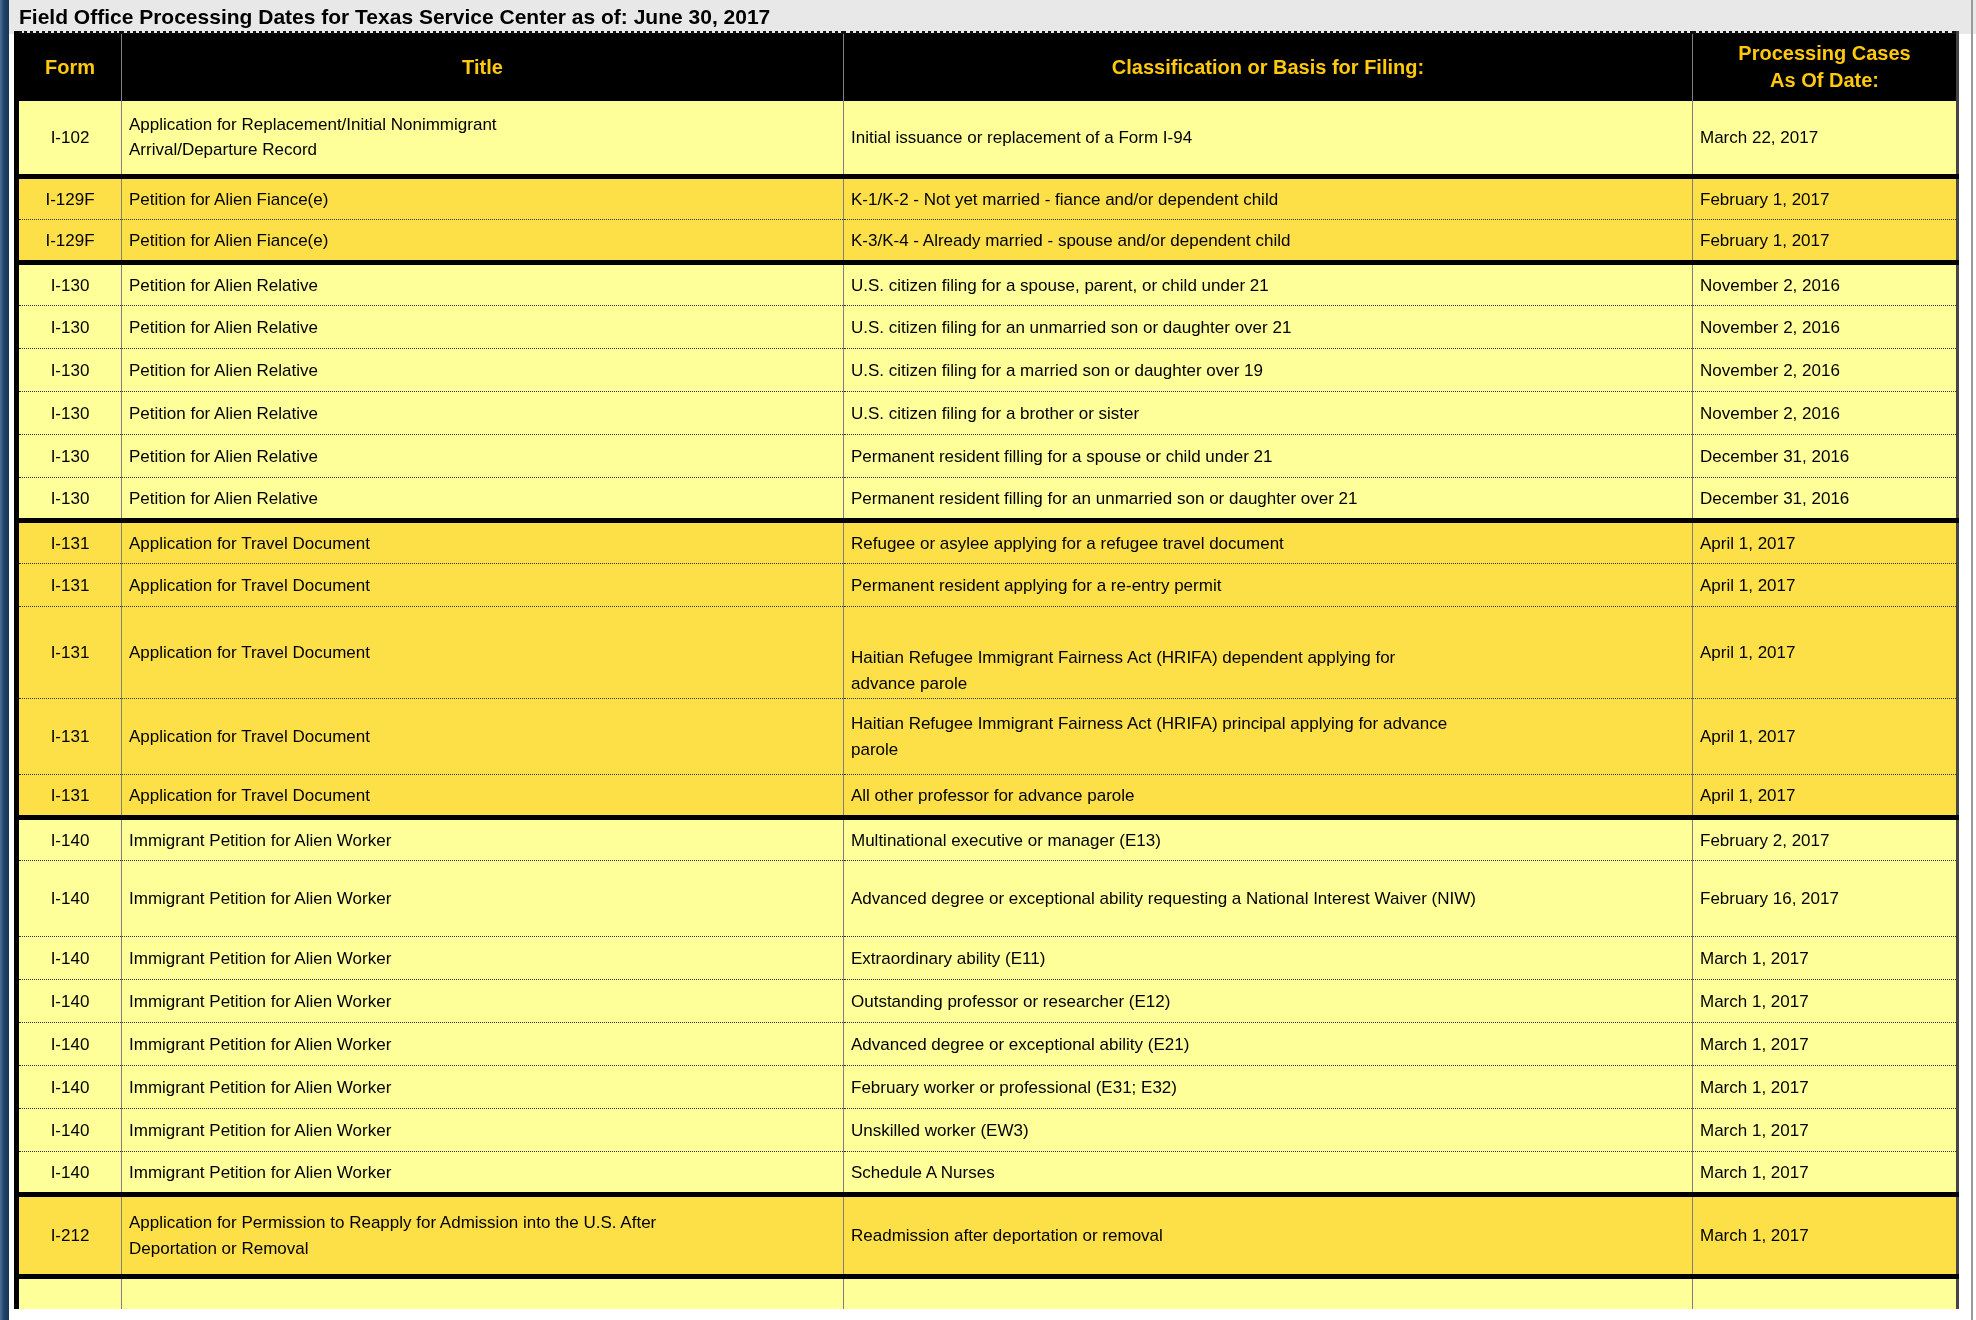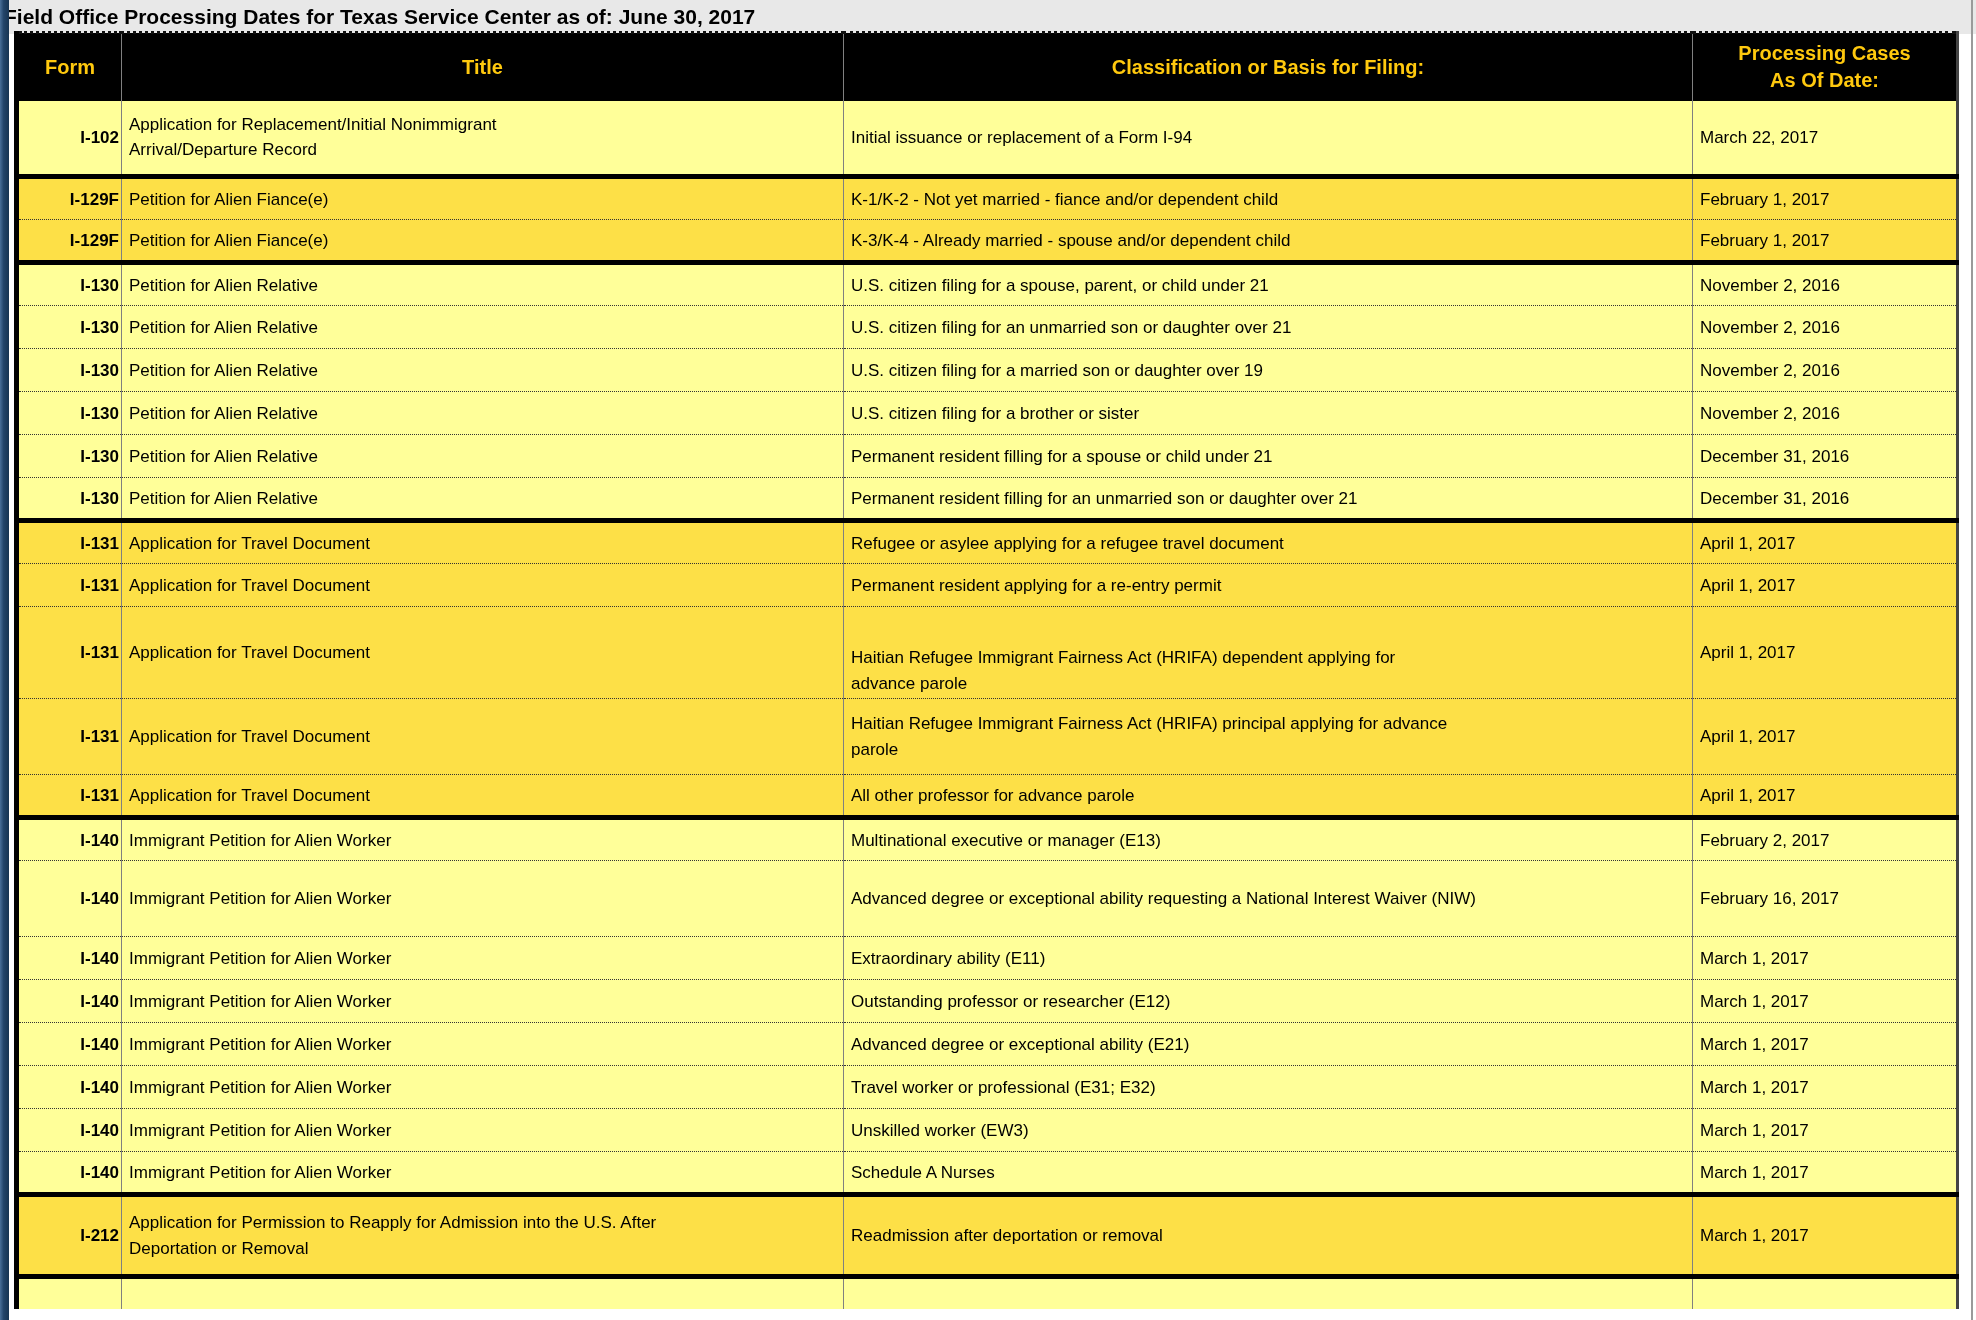--- a/index.html
+++ b/index.html
@@ -12,26 +12,26 @@
   }
   .blue-strip{
     position:absolute;left:0;top:0;width:9px;height:1320px;
     background:linear-gradient(to right,#4a7099 0%,#23456a 40%,#173452 100%);
   }
   .right-line{
     position:absolute;top:0;width:2px;height:1320px;
     background:#9a9a9a;
   }
   .caption-strip{
-    position:absolute;left:0;top:0;right:0;height:34px;
+    position:absolute;left:9px;top:0;right:0;height:34px;
     background:#e8e8e8;
     color:#000;
     font-size:21px;font-weight:bold;
     line-height:33px;
-    padding-left:4px;
+    padding-left:10px;
     white-space:nowrap;
   }
   table.proc{
     position:absolute;left:14px;top:31px;
     border-collapse:collapse;
     table-layout:fixed;
     width:1941px;
     border-left:5px solid #000;
     border-right:3px solid #444;
     border-top:3px dotted #111;
@@ -51,22 +51,22 @@
   thead th .hwrap{display:inline-block;line-height:1.35;}
   th + th, td + td{border-left:1px solid #808080;}
   tbody td{
     font-size:17px;
     color:#000;
     vertical-align:middle;
     padding:2px 4px 2px 7px;
     line-height:1.5;
   }
   tbody td:first-child{
-    text-align:right;
-    font-weight:bold;
+    text-align:center;
+    font-weight:normal;
     padding:0 2px;
   }
   tbody tr.yellow td{background:#FFFF99;}
   tbody tr.green td{background:#fde047;}
   tbody tr td{border-top:1px dotted #333;}
   tbody tr.first td{border-top:none;}
   tbody tr.sep td{border-top:5px solid #000;}
   td .cwrap{display:inline-block;vertical-align:middle;}
 </style>
 </head>
@@ -202,21 +202,21 @@
         </tr>
         <tr class="yellow" style="height: 43px;">
           <td><span class="cwrap">I-140</span></td>
           <td><span class="cwrap">Immigrant Petition for Alien Worker</span></td>
           <td><span class="cwrap">Advanced degree or exceptional ability (E21)</span></td>
           <td><span class="cwrap">March 1, 2017</span></td>
         </tr>
         <tr class="yellow" style="height: 43px;">
           <td><span class="cwrap">I-140</span></td>
           <td><span class="cwrap">Immigrant Petition for Alien Worker</span></td>
-          <td><span class="cwrap">Travel worker or professional (E31; E32)</span></td>
+          <td><span class="cwrap">February worker or professional (E31; E32)</span></td>
           <td><span class="cwrap">March 1, 2017</span></td>
         </tr>
         <tr class="yellow" style="height: 43px;">
           <td><span class="cwrap">I-140</span></td>
           <td><span class="cwrap">Immigrant Petition for Alien Worker</span></td>
           <td><span class="cwrap">Unskilled worker (EW3)</span></td>
           <td><span class="cwrap">March 1, 2017</span></td>
         </tr>
         <tr class="yellow" style="height: 43px;">
           <td><span class="cwrap">I-140</span></td>

